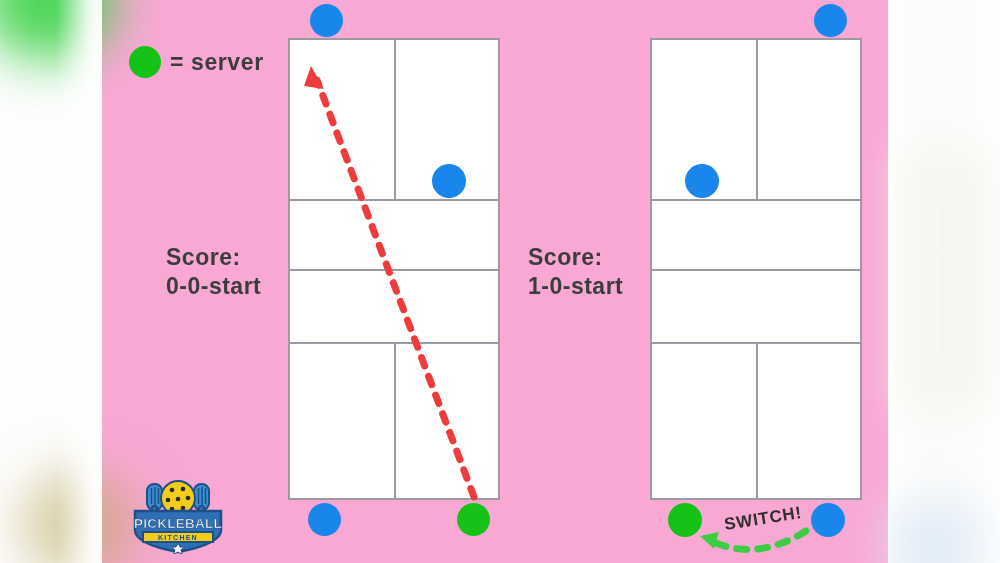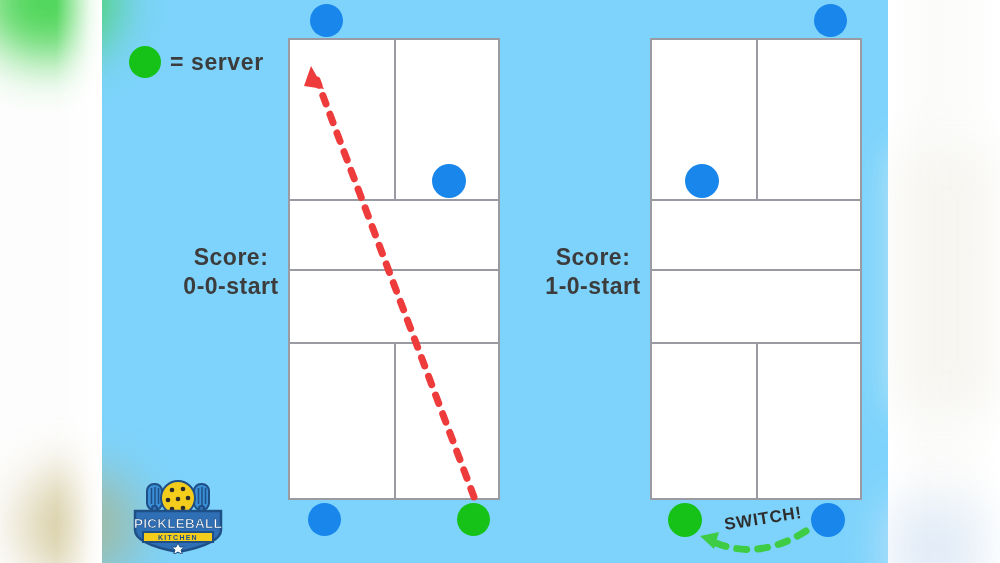--- a/index.html
+++ b/index.html
@@ -8,21 +8,21 @@
     background: #ffffff;
   }
   body {
     font-family: "Liberation Sans", sans-serif;
   }
   #stage {
     position: relative;
     width: 1000px;
     height: 563px;
     overflow: hidden;
-    background: #7dd3fc;
+    background: #f9a8d4;
     text-decoration: underline;
   }
 
   
   .band {
     position: absolute;
     top: 0;
     height: 563px;
     pointer-events: none;
   }
@@ -112,21 +112,21 @@
   .dot-blue  { background: #1886ea; }
   .dot-green { background: #16c217; }
 
   
   .label {
     position: absolute;
     color: #3c3c3c;
     font-weight: 800;
     letter-spacing: .5px;
     white-space: pre;
-    text-align: center;
+    text-align: left;
     line-height: 1.28;
   }
   .score-label {
     font-size: 23px;
   }
   .legend-text {
     position: absolute;
     color: #3c3c3c;
     font-weight: 800;
     font-size: 23px;

